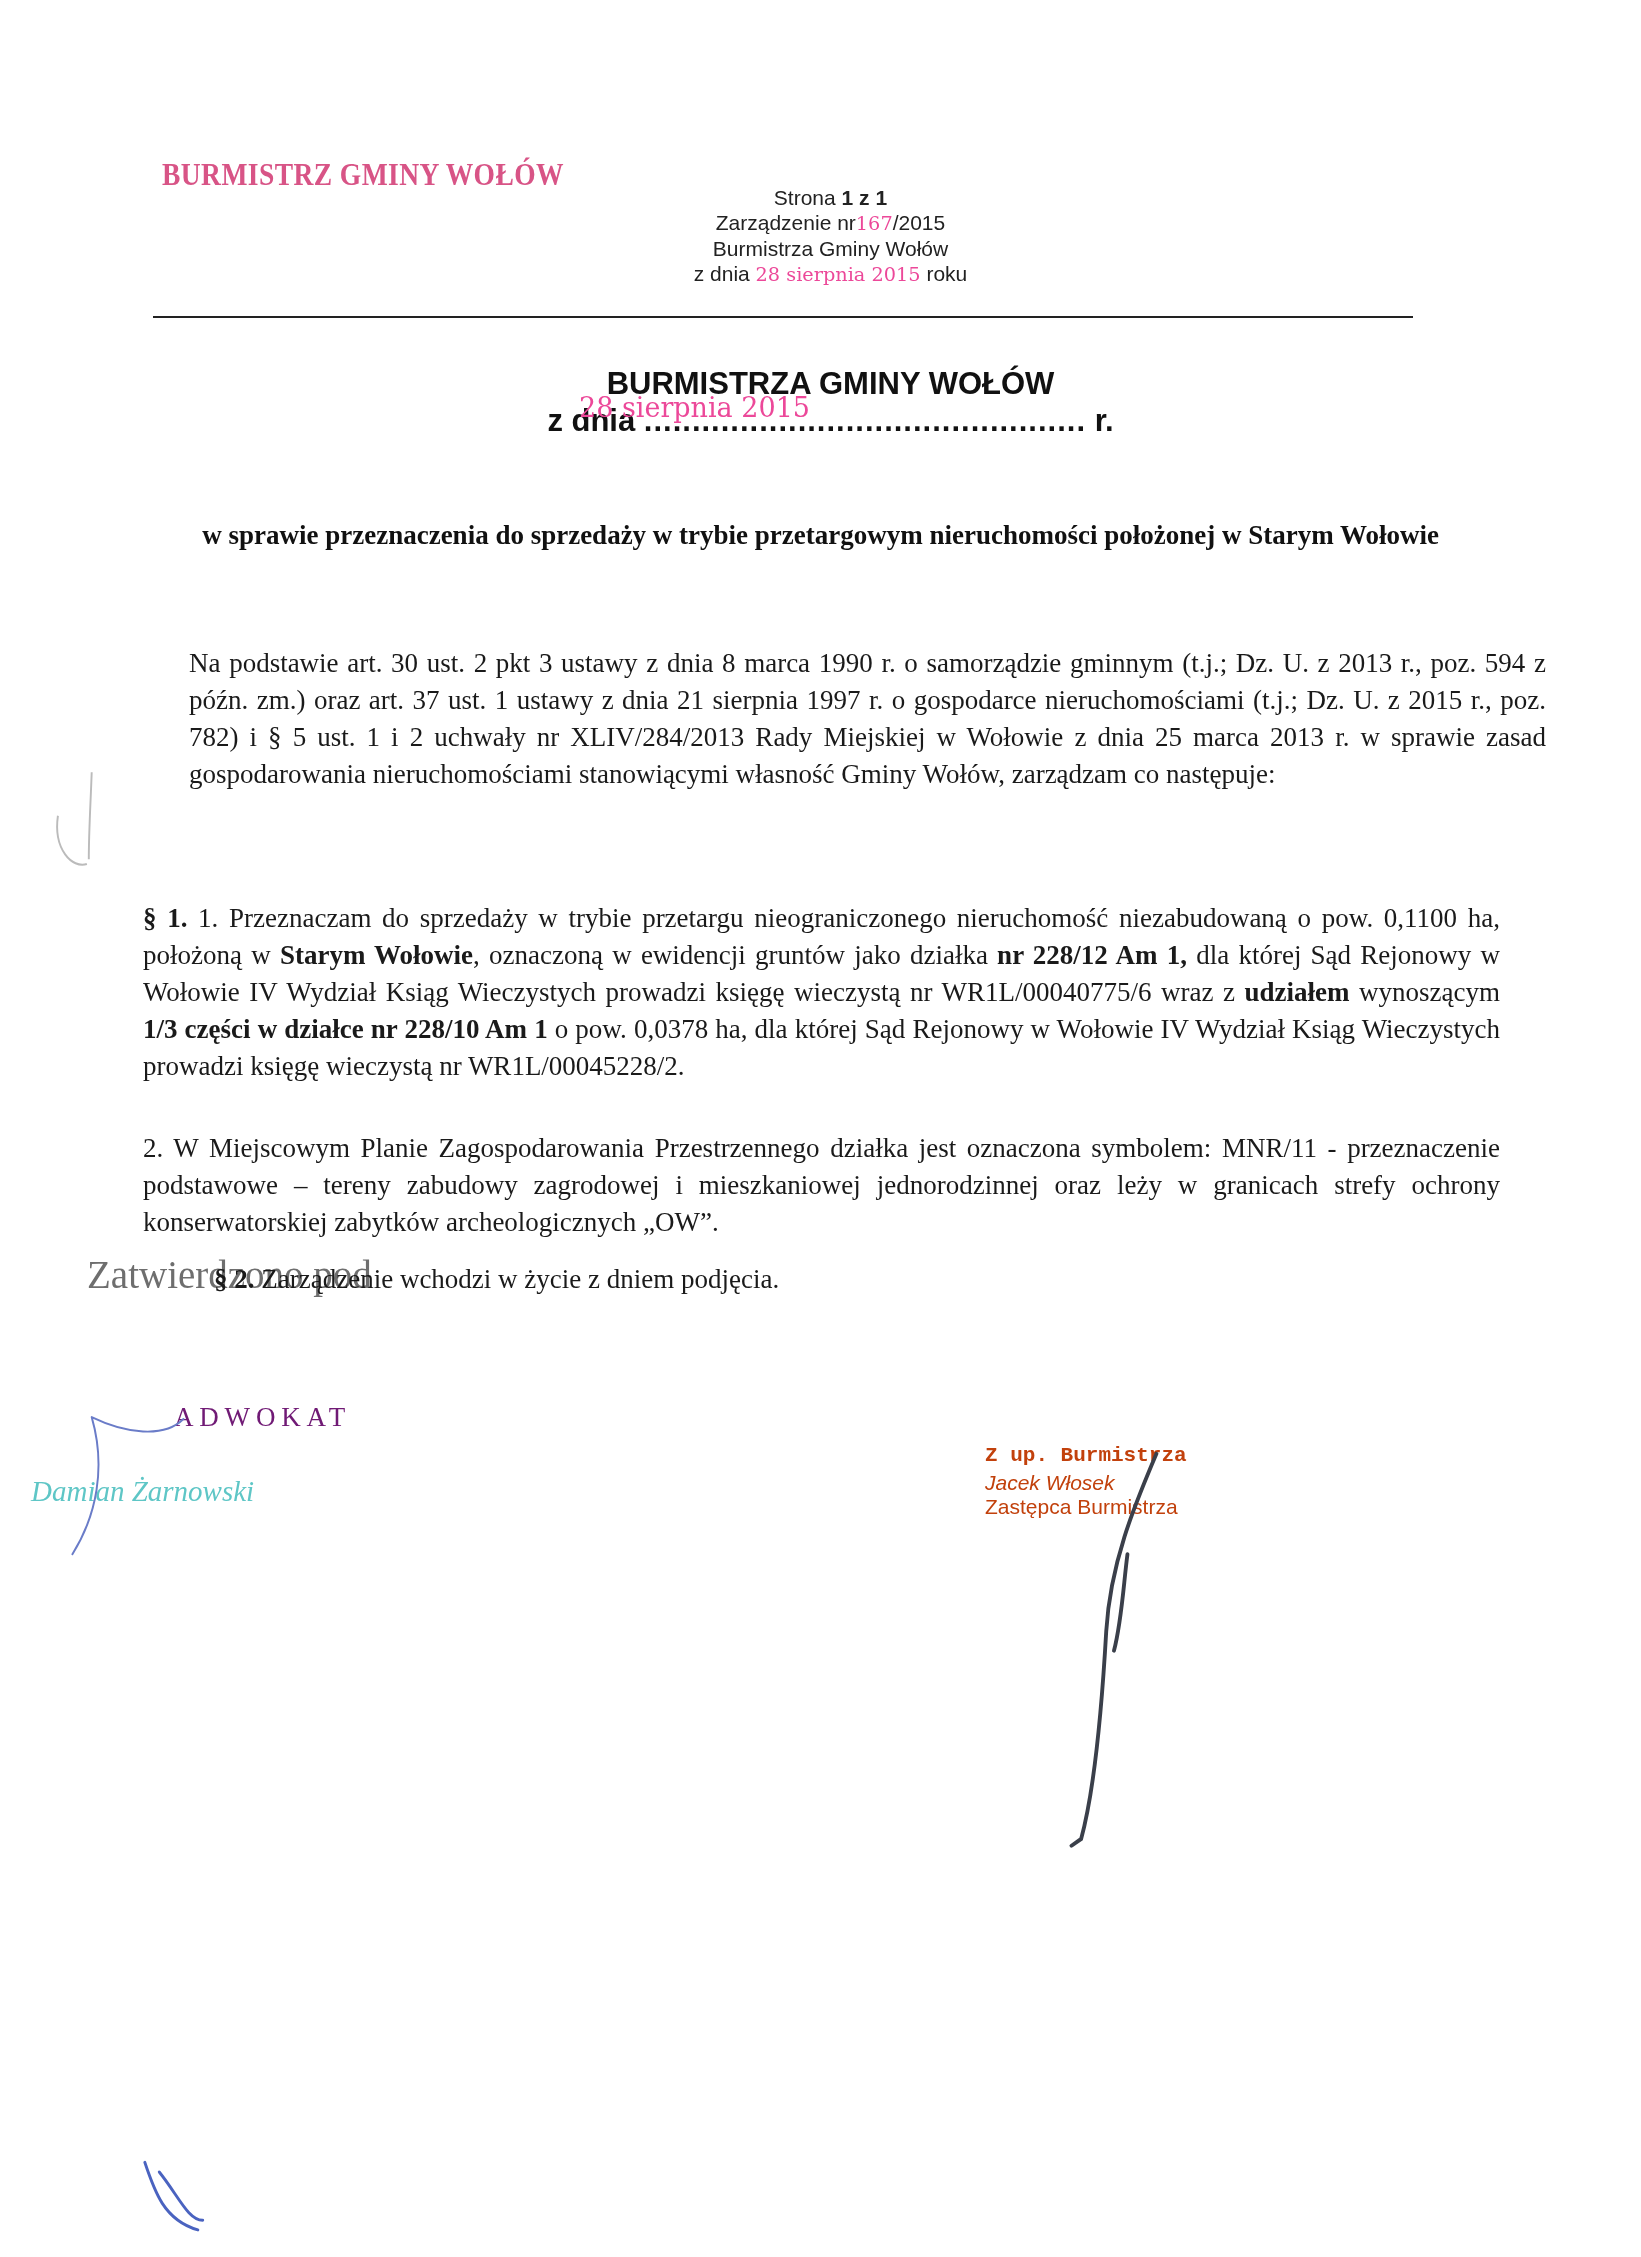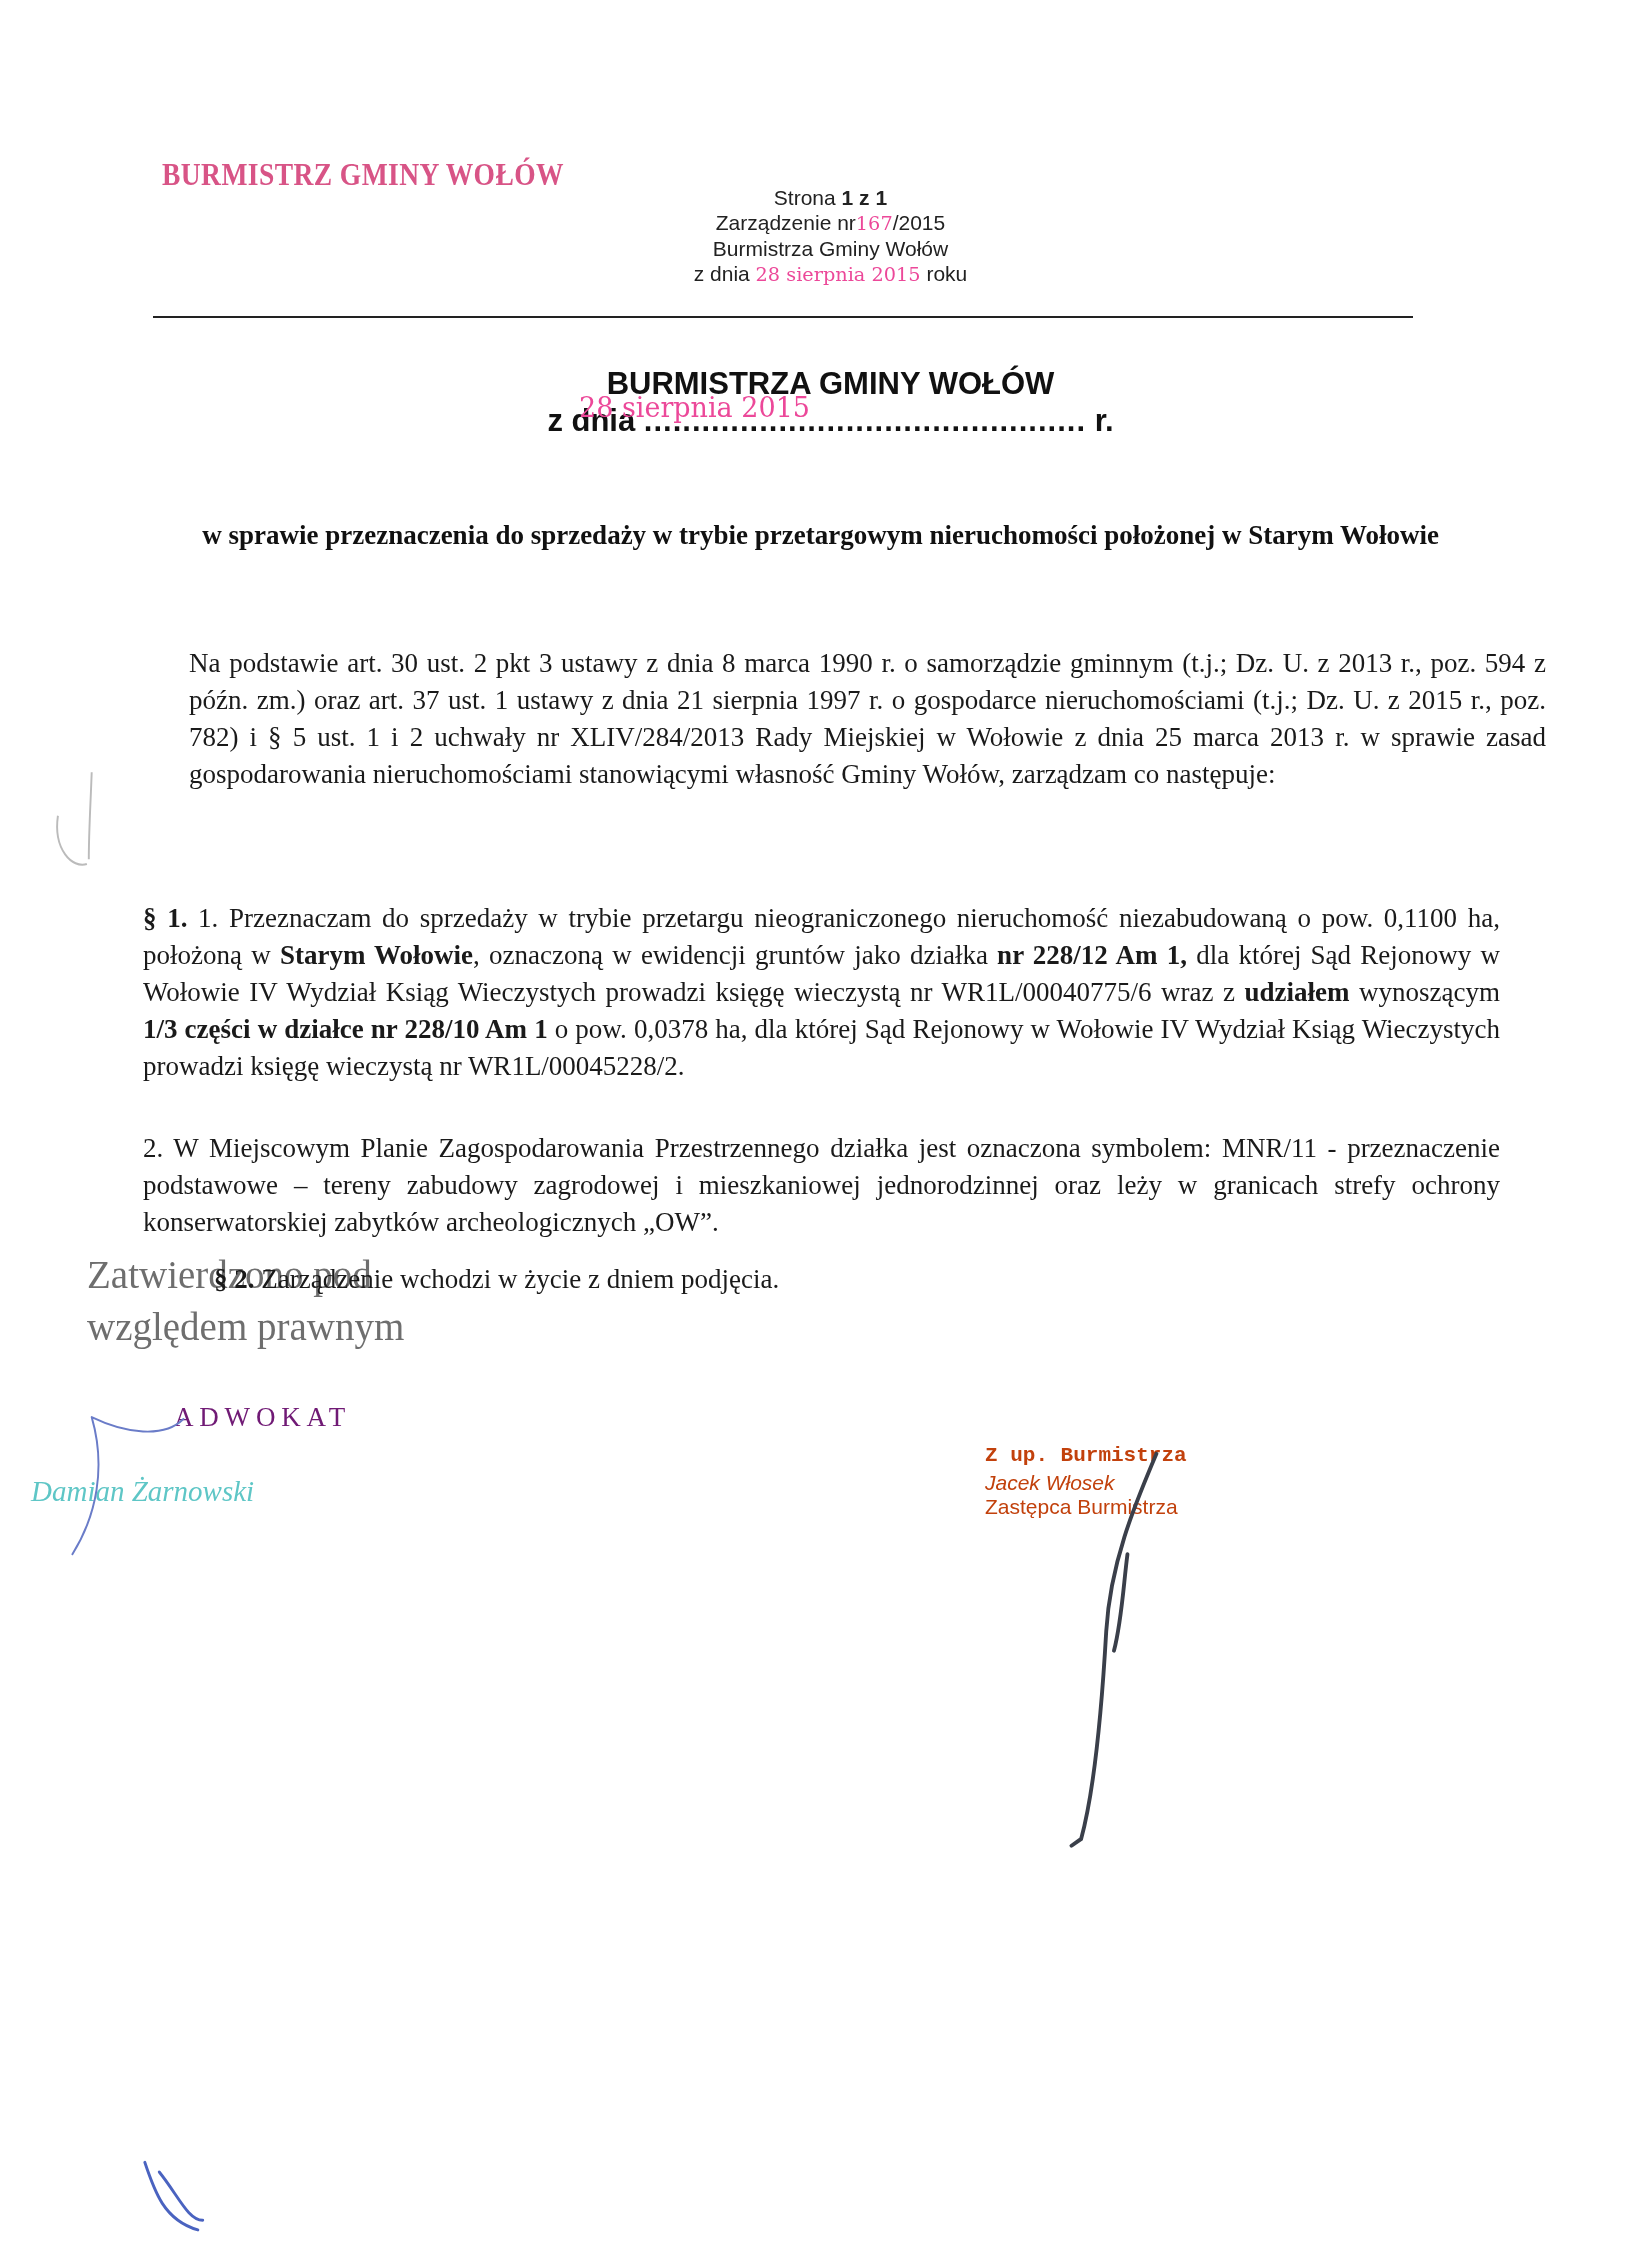--- a/index.html
+++ b/index.html
@@ -58,21 +58,20 @@
 <div class="subject">w sprawie przeznaczenia do sprzedaży w trybie przetargowym nieruchomości położonej w Starym Wołowie</div>
 
 <div class="para" id="basis">Na podstawie art. 30 ust. 2 pkt 3 ustawy z dnia 8 marca 1990 r. o samorządzie gminnym (t.j.; Dz. U. z 2013 r., poz. 594 z późn. zm.) oraz art. 37 ust. 1 ustawy z dnia 21 sierpnia 1997 r. o gospodarce nieruchomościami (t.j.; Dz. U. z 2015 r., poz. 782) i § 5 ust. 1 i 2 uchwały nr XLIV/284/2013 Rady Miejskiej w Wołowie z dnia 25 marca 2013 r. w sprawie zasad gospodarowania nieruchomościami stanowiącymi własność Gminy Wołów, zarządzam co następuje:</div>
 
 <div class="para" id="s1"><b>§ 1.</b><span> 1. Przeznaczam do sprzedaży w trybie przetargu nieograniczonego nieruchomość niezabudowaną o pow. 0,1100 ha, położoną w </span><b>Starym Wołowie</b><span>, oznaczoną w ewidencji gruntów jako działka </span><b>nr 228/12 Am 1,</b><span> dla której Sąd Rejonowy w Wołowie IV Wydział Ksiąg Wieczystych prowadzi księgę wieczystą nr WR1L/00040775/6 wraz z </span><b>udziałem</b><span> wynoszącym </span><b>1/3 części w działce nr 228/10 Am 1</b><span> o pow. 0,0378 ha, dla której Sąd Rejonowy w Wołowie IV Wydział Ksiąg Wieczystych prowadzi księgę wieczystą nr WR1L/00045228/2.</span></div>
 
 <div class="para" id="s1p2">2. W Miejscowym Planie Zagospodarowania Przestrzennego działka jest oznaczona symbolem: MNR/11 - przeznaczenie podstawowe – tereny zabudowy zagrodowej i mieszkaniowej jednorodzinnej oraz leży w granicach strefy ochrony konserwatorskiej zabytków archeologicznych „OW”.</div>
 
 <div class="approval">
   <div>Zatwierdzono pod</div>
-  <div>względem prawnym</div>
 </div>
 
 <div class="para" id="s2"><b>§ 2.</b><span> Zarządzenie wchodzi w życie z dniem podjęcia.</span></div>
 
 <div class="adwokat">ADWOKAT</div>
 <div class="adwokat-name">Damian Żarnowski</div>
 
 <div class="sign-stamp">
   <div class="l1">Z up. Burmistrza</div>
   <div class="l2">Jacek Włosek</div>

